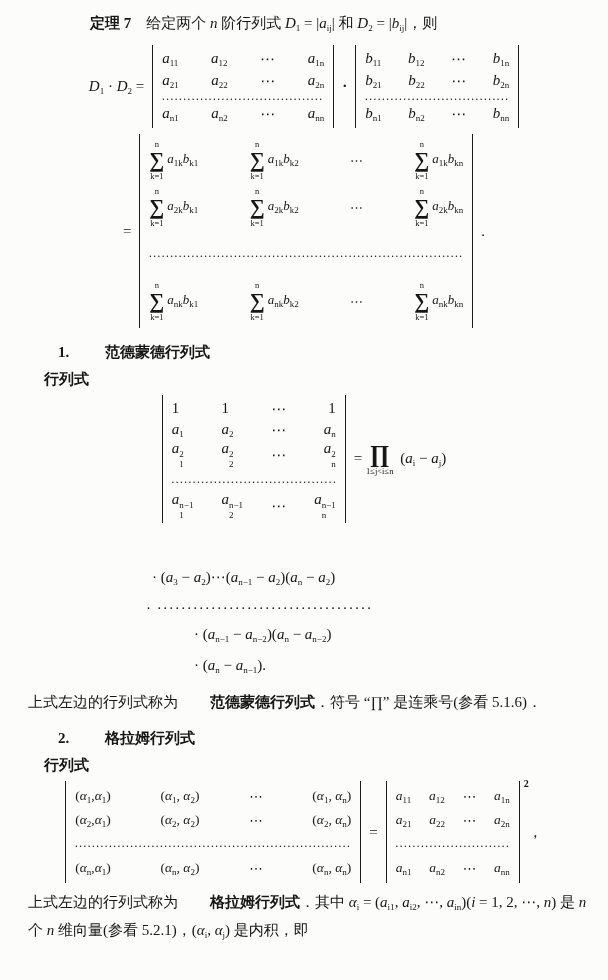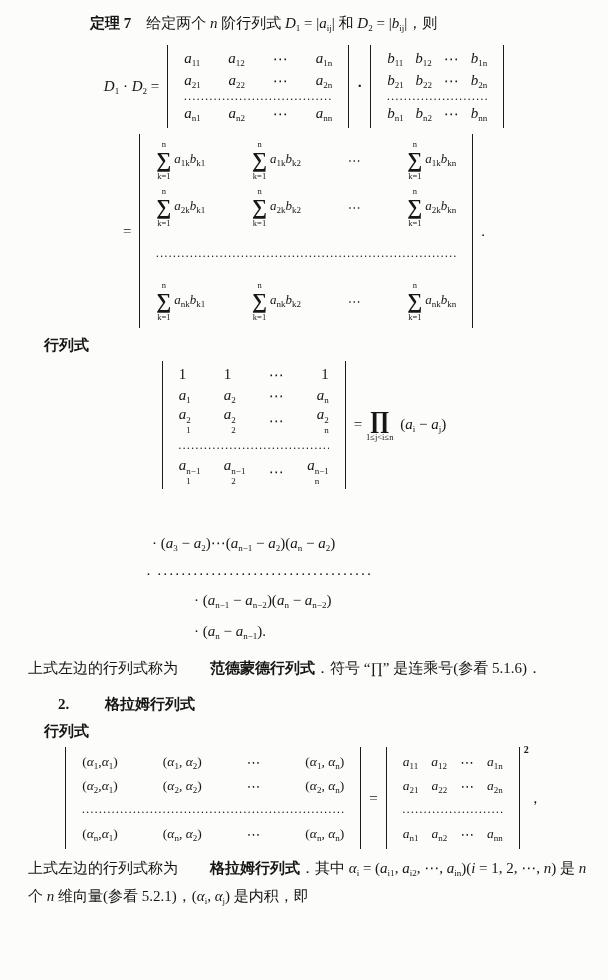--- a/index.html
+++ b/index.html
@@ -20,32 +20,32 @@
   .theorem-line { margin:0; padding:2px 20px 0 58px; line-height:22px; }
 
   .eqrow { display:flex; align-items:center; justify-content:center; gap:8px; margin-top:6px; }
   .lhs { white-space:nowrap; }
   .op-dot { font-weight:bold; }
 
   
   .det {
     border-left:1.5px solid #1c1c1c;
     border-right:1.5px solid #1c1c1c;
-    padding:3px 16px;
+    padding:3px 9px;
     display:flex; flex-direction:column; justify-content:space-around;
   }
   .mrow { display:flex; justify-content:space-between; align-items:center; min-height:22px; gap:8px; }
   .mcell { white-space:nowrap; }
   .mrow.dots { min-height:11px; }
   .mrow.dots .mcell {
     width:100%; overflow:hidden; white-space:nowrap;
     font-size:9px; letter-spacing:2px; line-height:1; font-weight:bold; color:#222;
   }
   .m-a { width:182px; }
-  .m-b { width:134px; }
+  .m-b { width:164px; }
   .m-sum { width:334px; font-size:13px; }
   .m-sum .mrow { min-height:47px; }
   .m-v { width:184px; }
   .m-v .mrow { min-height:21px; }
   .m-g { width:296px; font-size:13.5px; }
   .m-g .mrow { min-height:24px; }
   .m-g2 { width:134px; font-size:13.5px; }
   .m-g2 .mrow { min-height:24px; }
 
   
@@ -190,20 +190,21 @@
               <span class="lim">n</span>
               <span class="op">∑</span>
               <span class="lim">k=1</span>
             </span><i>a</i><sub>nk</sub><i>b</i><sub>kn</sub></span>
         </div>
       </div>
     <span class="eq-tail">.</span>
   </div>
 
 
+  <p class="subhead">1. <b>范德蒙德行列式</b></p>
   <p class="det-label">行列式</p>
 
   <div class="eqrow">
     <div class="det m-v">
         <div class="mrow">
           <span class="mcell">1</span>
           <span class="mcell">1</span>
           <span class="mcell">⋯</span>
           <span class="mcell">1</span>
         </div>

